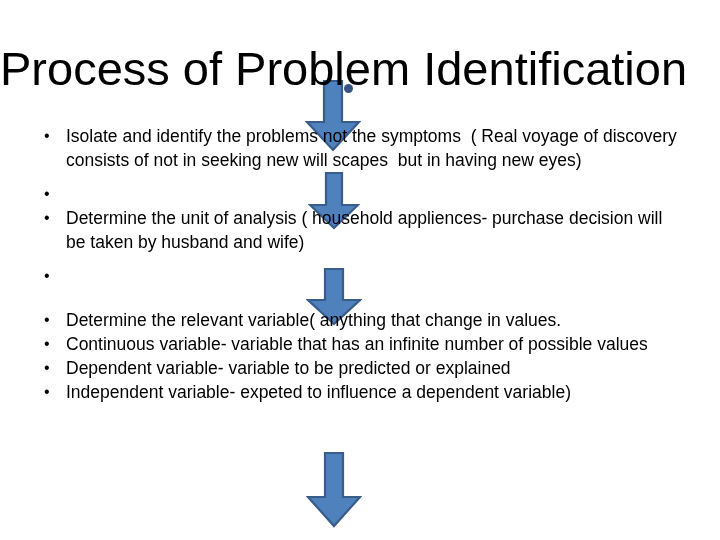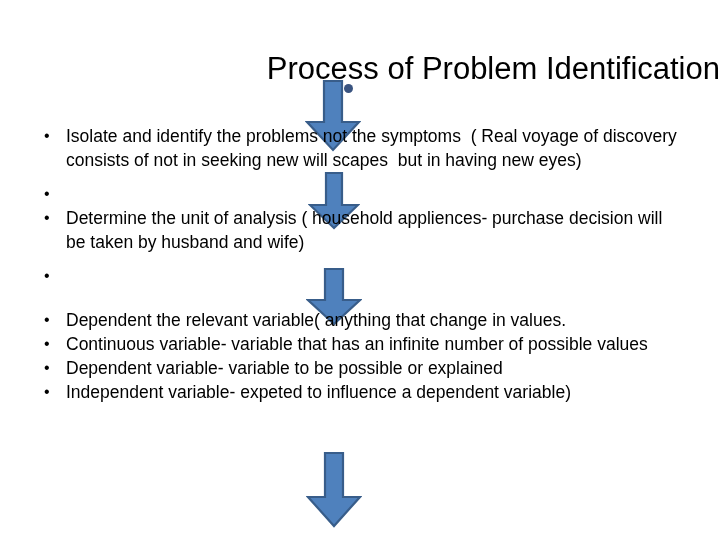--- a/index.html
+++ b/index.html
@@ -37,22 +37,22 @@
     background: #3a5480;
     z-index: 3;
   }
 
   
   .title {
     position: absolute;
     left: 0;
     top: 48px;
     width: 720px;
-    text-align: right;
-    font-size: 31px;
+    text-align: left;
+    font-size: 47px;
     line-height: 42px;
     color: #000000;
     font-weight: normal;
     letter-spacing: 0px;
     z-index: 2;
   }
 
   
   .body-list {
     position: absolute;
@@ -150,31 +150,31 @@
 
     <div class="bullet-row empty">
       <span class="bullet-mark">•</span>
       <span class="bullet-text"></span>
     </div>
 
     <div class="spacer-md"></div>
 
     <div class="bullet-row">
       <span class="bullet-mark">•</span>
-      <span class="bullet-text">Dependent the relevant variable( anything that change in values.</span>
+      <span class="bullet-text">Determine the relevant variable( anything that change in values.</span>
     </div>
 
     <div class="bullet-row">
       <span class="bullet-mark">•</span>
       <span class="bullet-text">Continuous variable- variable that has an infinite number of possible values</span>
     </div>
 
     <div class="bullet-row">
       <span class="bullet-mark">•</span>
-      <span class="bullet-text">Dependent variable- variable to be possible or explained</span>
+      <span class="bullet-text">Dependent variable- variable to be predicted or explained</span>
     </div>
 
     <div class="bullet-row">
       <span class="bullet-mark">•</span>
       <span class="bullet-text">Independent variable- expeted to influence a dependent variable)</span>
     </div>
 
   </div>
 
 </div>

